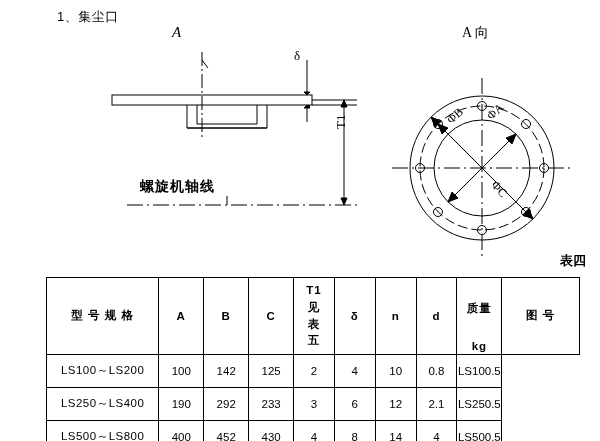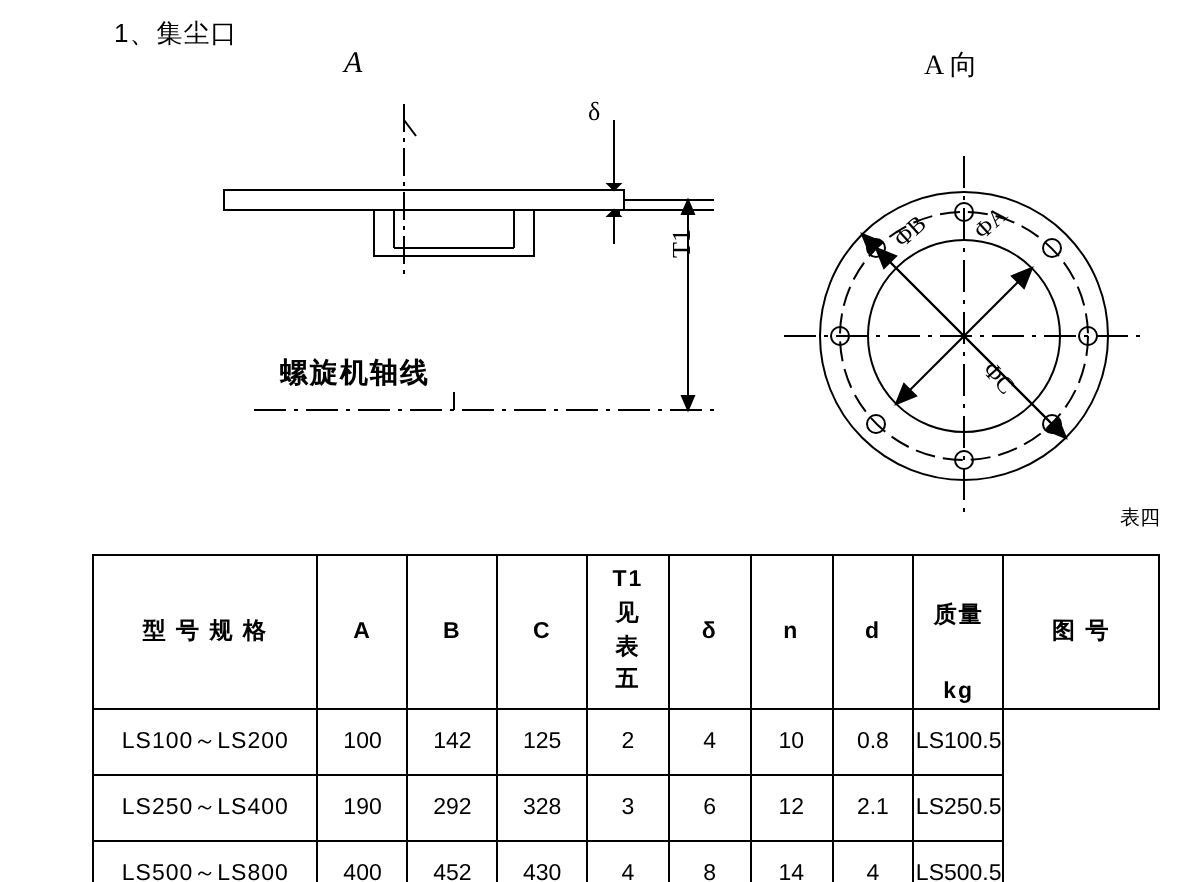--- a/index.html
+++ b/index.html
@@ -61,21 +61,22 @@
   .lbl-axis {
     left: 128px;
     top: 178px;
     font-size: 14px;
     font-weight: bold;
     letter-spacing: 1px;
   }
   .lbl-table4 {
     left: 548px;
     top: 252px;
-    font-size: 10px;
+    font-size: 13px;
+    font-weight: bold;
   }
 
   
   .lbl-phiB { left: 432px; top: 116px; font-size: 12px; font-family: "Liberation Serif", serif; transform: rotate(-42deg); transform-origin: left top;}
   .lbl-phiA { left: 472px; top: 112px; font-size: 12px; font-family: "Liberation Serif", serif; transform: rotate(-42deg); transform-origin: left top;}
   .lbl-phiC { left: 487px; top: 178px; font-size: 12px; font-family: "Liberation Serif", serif; transform: rotate(48deg); transform-origin: left top;}
 
   
   .watermark {
     left: 18px;
@@ -257,21 +258,21 @@
             <td>2</td>
             <td>4</td>
             <td>10</td>
             <td>0.8</td>
             <td>LS100.5</td>
           </tr>
           <tr>
             <td class="model-cell">LS250～LS400</td>
             <td>190</td>
             <td>292</td>
-            <td>328</td>
+            <td>233</td>
             <td>3</td>
             <td>6</td>
             <td>12</td>
             <td>2.1</td>
             <td>LS250.5</td>
           </tr>
           <tr>
             <td class="model-cell">LS500～LS800</td>
             <td>400</td>
             <td>452</td>

